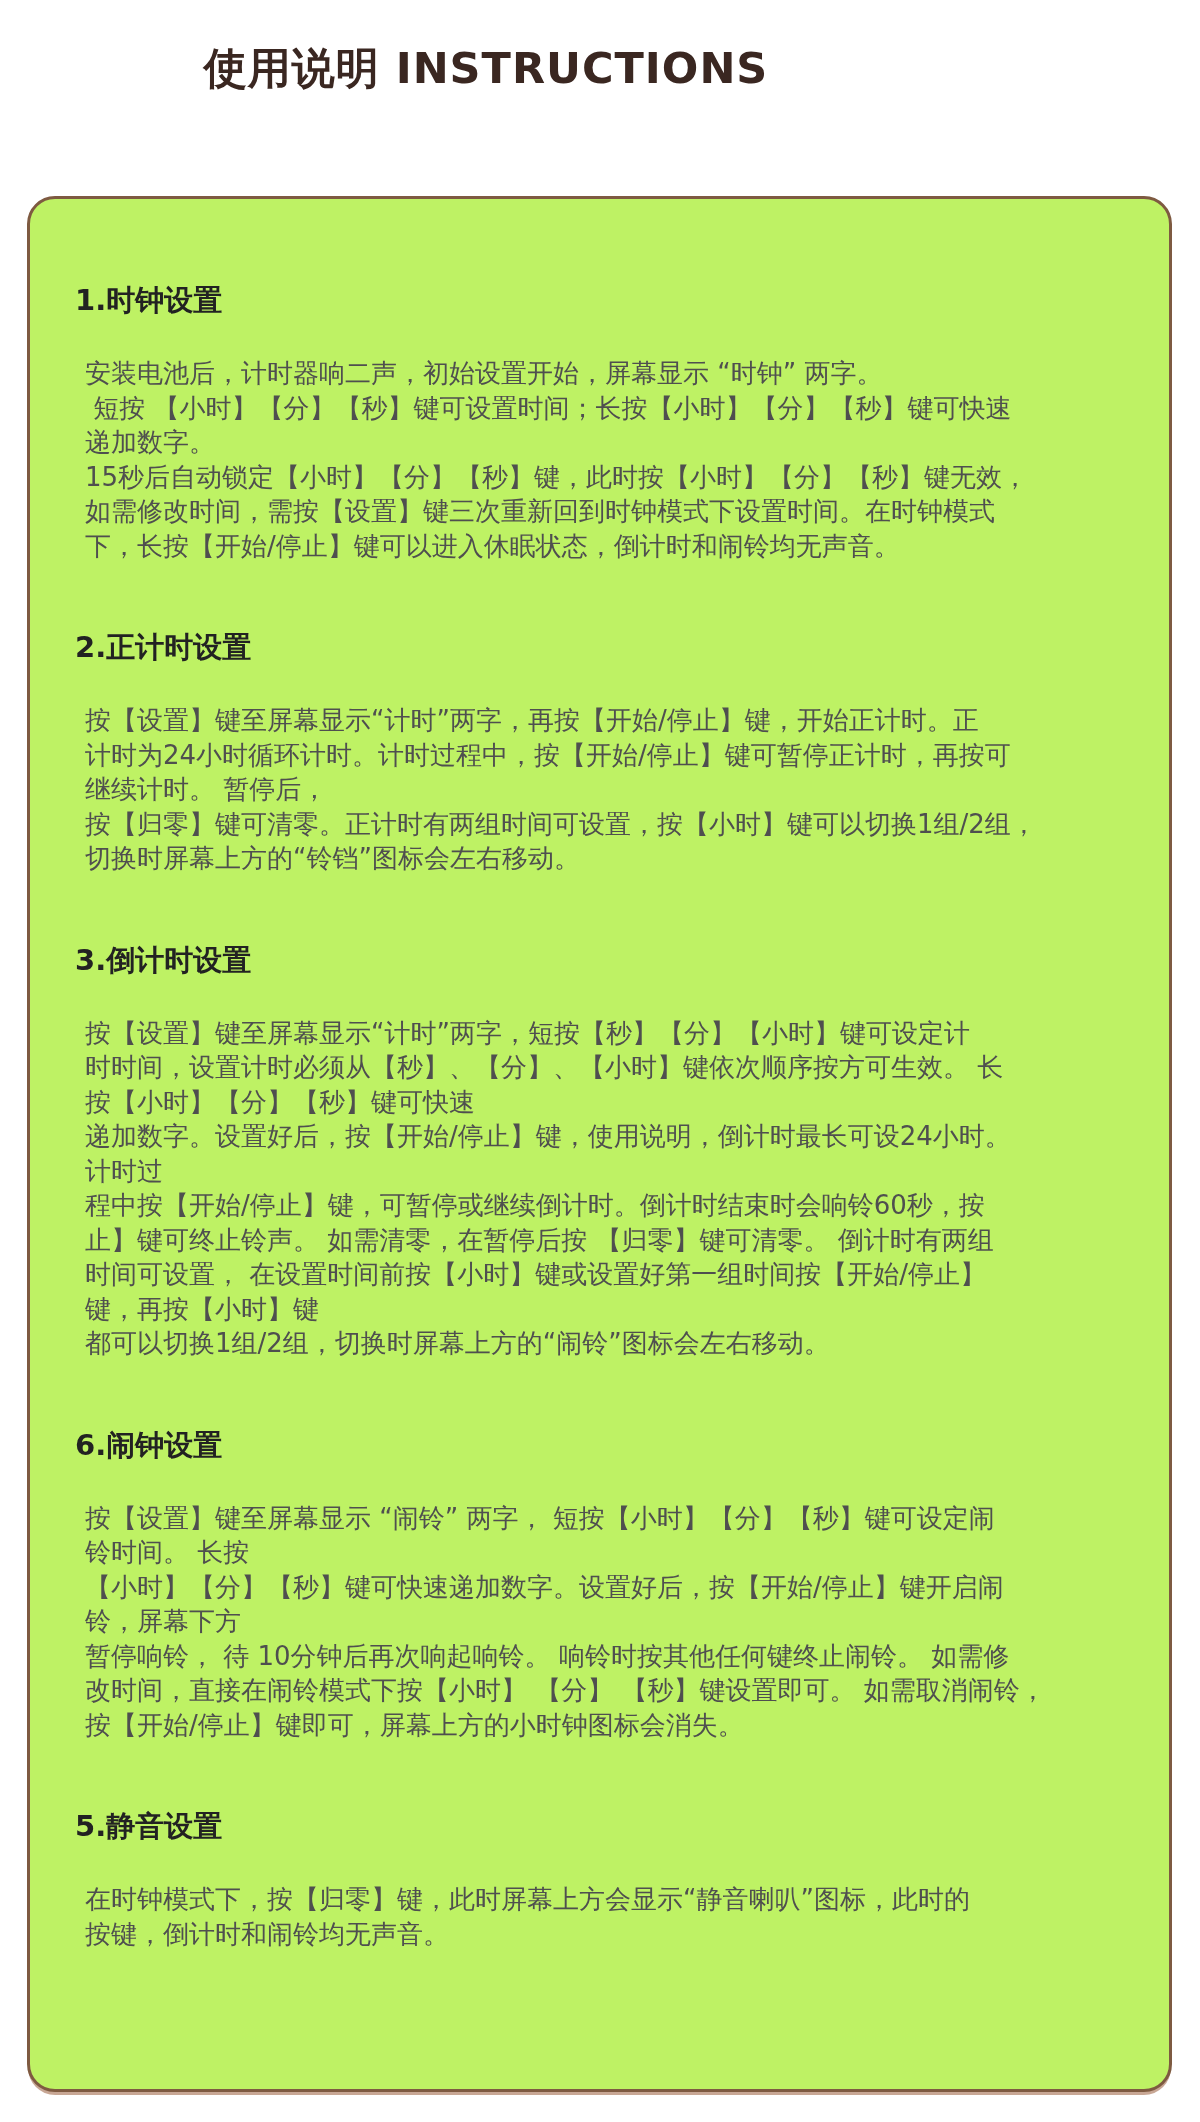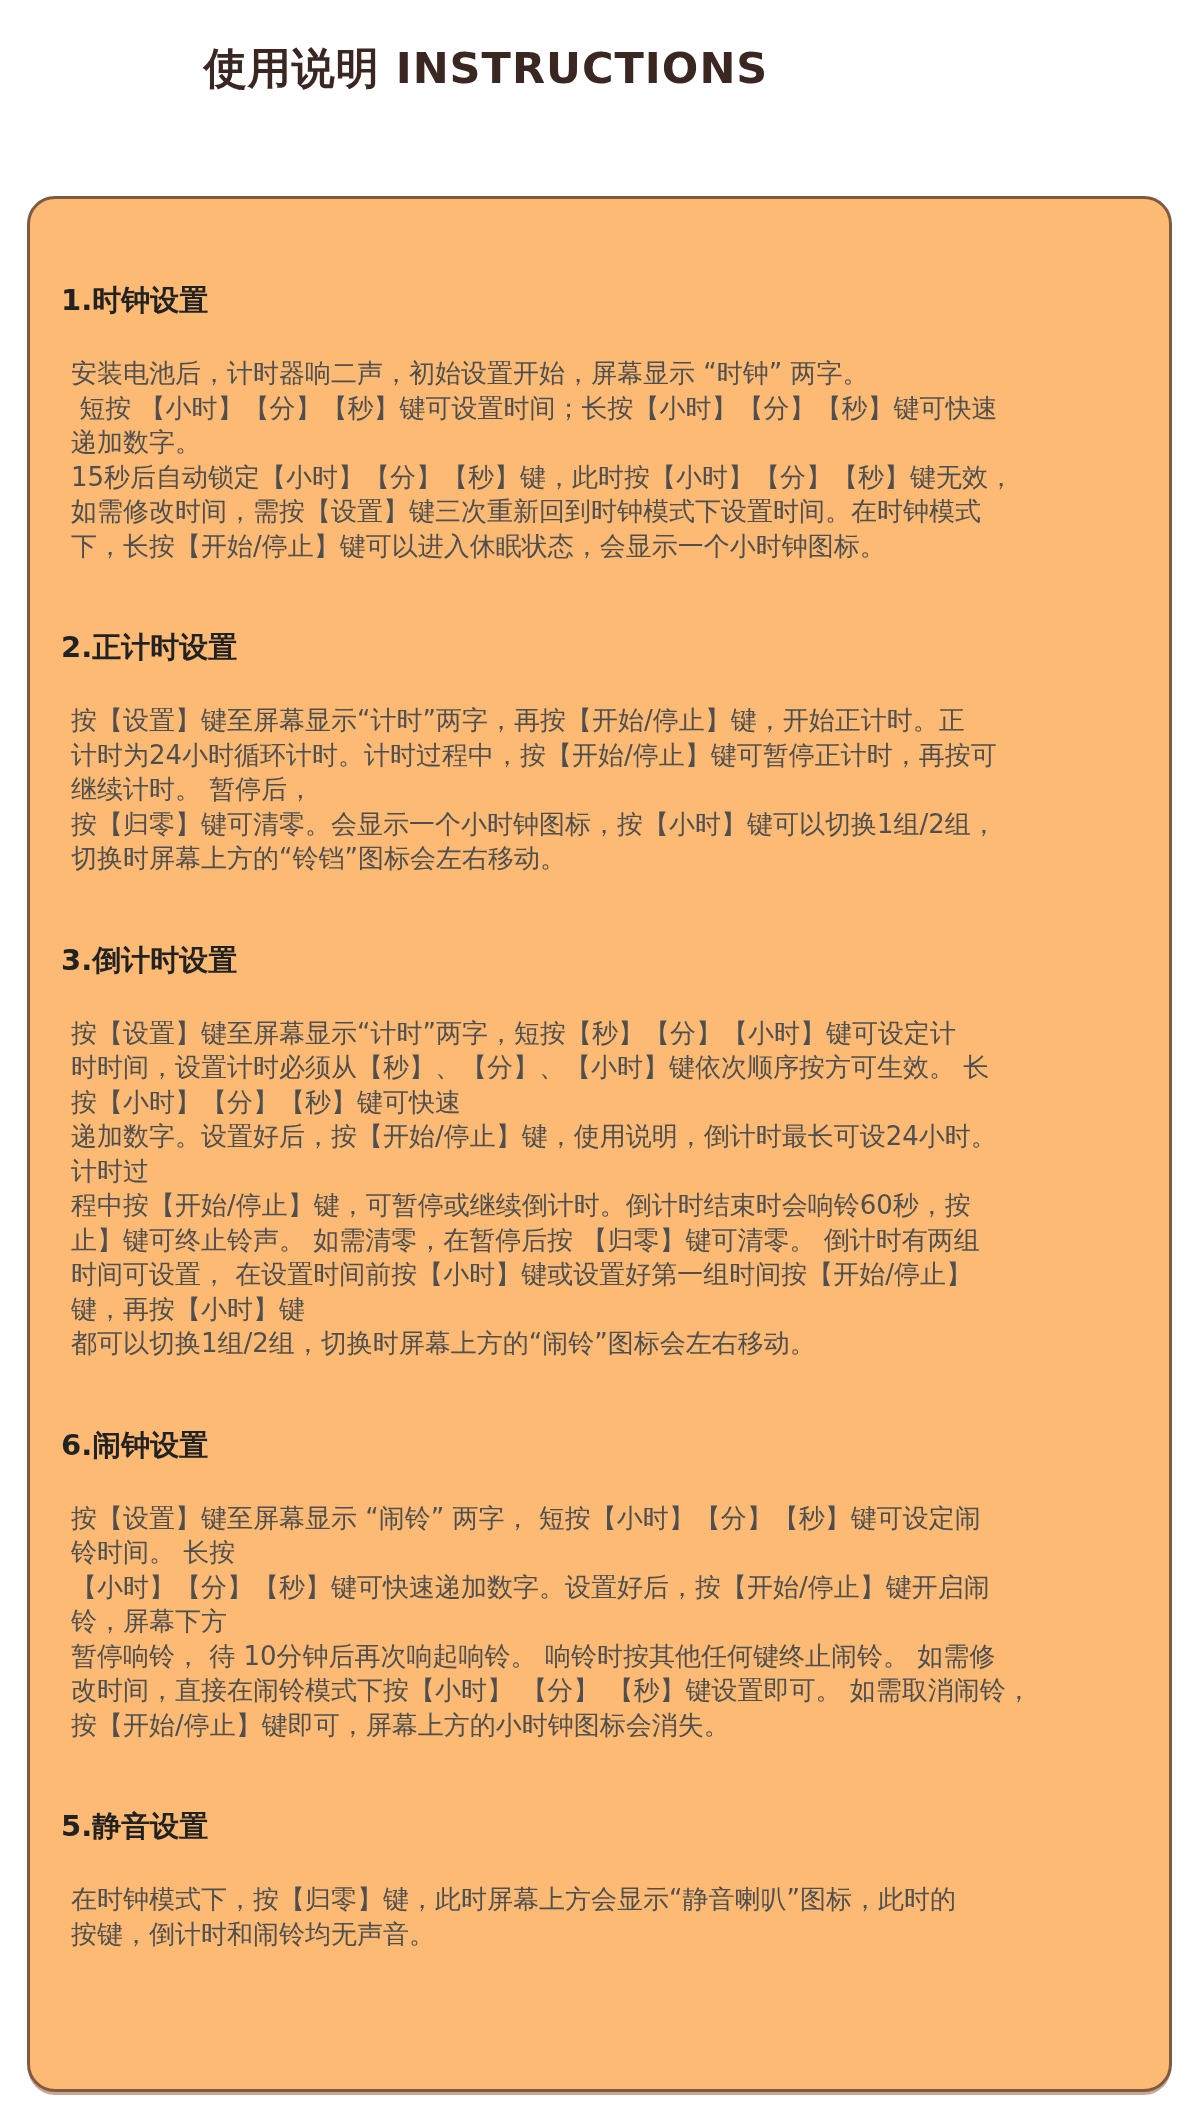--- a/index.html
+++ b/index.html
@@ -25,22 +25,22 @@
   }
   .instructions-panel {
     position: absolute;
     left: 27px;
     top: 196px;
     width: 1145px;
     height: 1896px;
     box-sizing: border-box;
     border: 3px solid #7e5a41;
     border-radius: 28px;
-    padding: 83px 28px 0 31px;
-    background: #fdba74;
+    padding: 83px 28px 0 45px;
+    background: #bef264;
     box-shadow: 0 4px 0 -1px rgba(154, 94, 62, 0.55);
     overflow: hidden;
   }
   .section-heading {
     font-size: 29px;
     line-height: 36px;
     font-weight: bold;
     color: #222222;
     margin: 66px 0 38px 0;
     white-space: pre;
@@ -67,31 +67,31 @@
 <div class="instructions-panel">
 
   <div class="section">
     <div class="section-heading">1.时钟设置</div>
     <div class="para">
       <div class="line">安装电池后，计时器响二声，初始设置开始，屏幕显示 “时钟” 两字。</div>
       <div class="line"> 短按 【小时】【分】【秒】键可设置时间；长按【小时】【分】【秒】键可快速</div>
       <div class="line">递加数字。</div>
       <div class="line">15秒后自动锁定【小时】【分】【秒】键，此时按【小时】【分】【秒】键无效，</div>
       <div class="line">如需修改时间，需按【设置】键三次重新回到时钟模式下设置时间。在时钟模式</div>
-      <div class="line">下，长按【开始/停止】键可以进入休眠状态，会显示一个小时钟图标。</div>
+      <div class="line">下，长按【开始/停止】键可以进入休眠状态，倒计时和闹铃均无声音。</div>
     </div>
   </div>
 
   <div class="section">
     <div class="section-heading">2.正计时设置</div>
     <div class="para">
       <div class="line">按【设置】键至屏幕显示“计时”两字，再按【开始/停止】键，开始正计时。正</div>
       <div class="line">计时为24小时循环计时。计时过程中，按【开始/停止】键可暂停正计时，再按可</div>
       <div class="line">继续计时。 暂停后，</div>
-      <div class="line">按【归零】键可清零。会显示一个小时钟图标，按【小时】键可以切换1组/2组，</div>
+      <div class="line">按【归零】键可清零。正计时有两组时间可设置，按【小时】键可以切换1组/2组，</div>
       <div class="line">切换时屏幕上方的“铃铛”图标会左右移动。</div>
     </div>
   </div>
 
   <div class="section">
     <div class="section-heading">3.倒计时设置</div>
     <div class="para">
       <div class="line">按【设置】键至屏幕显示“计时”两字，短按【秒】【分】【小时】键可设定计</div>
       <div class="line">时时间，设置计时必须从【秒】、【分】、【小时】键依次顺序按方可生效。 长</div>
       <div class="line">按【小时】【分】【秒】键可快速</div>

